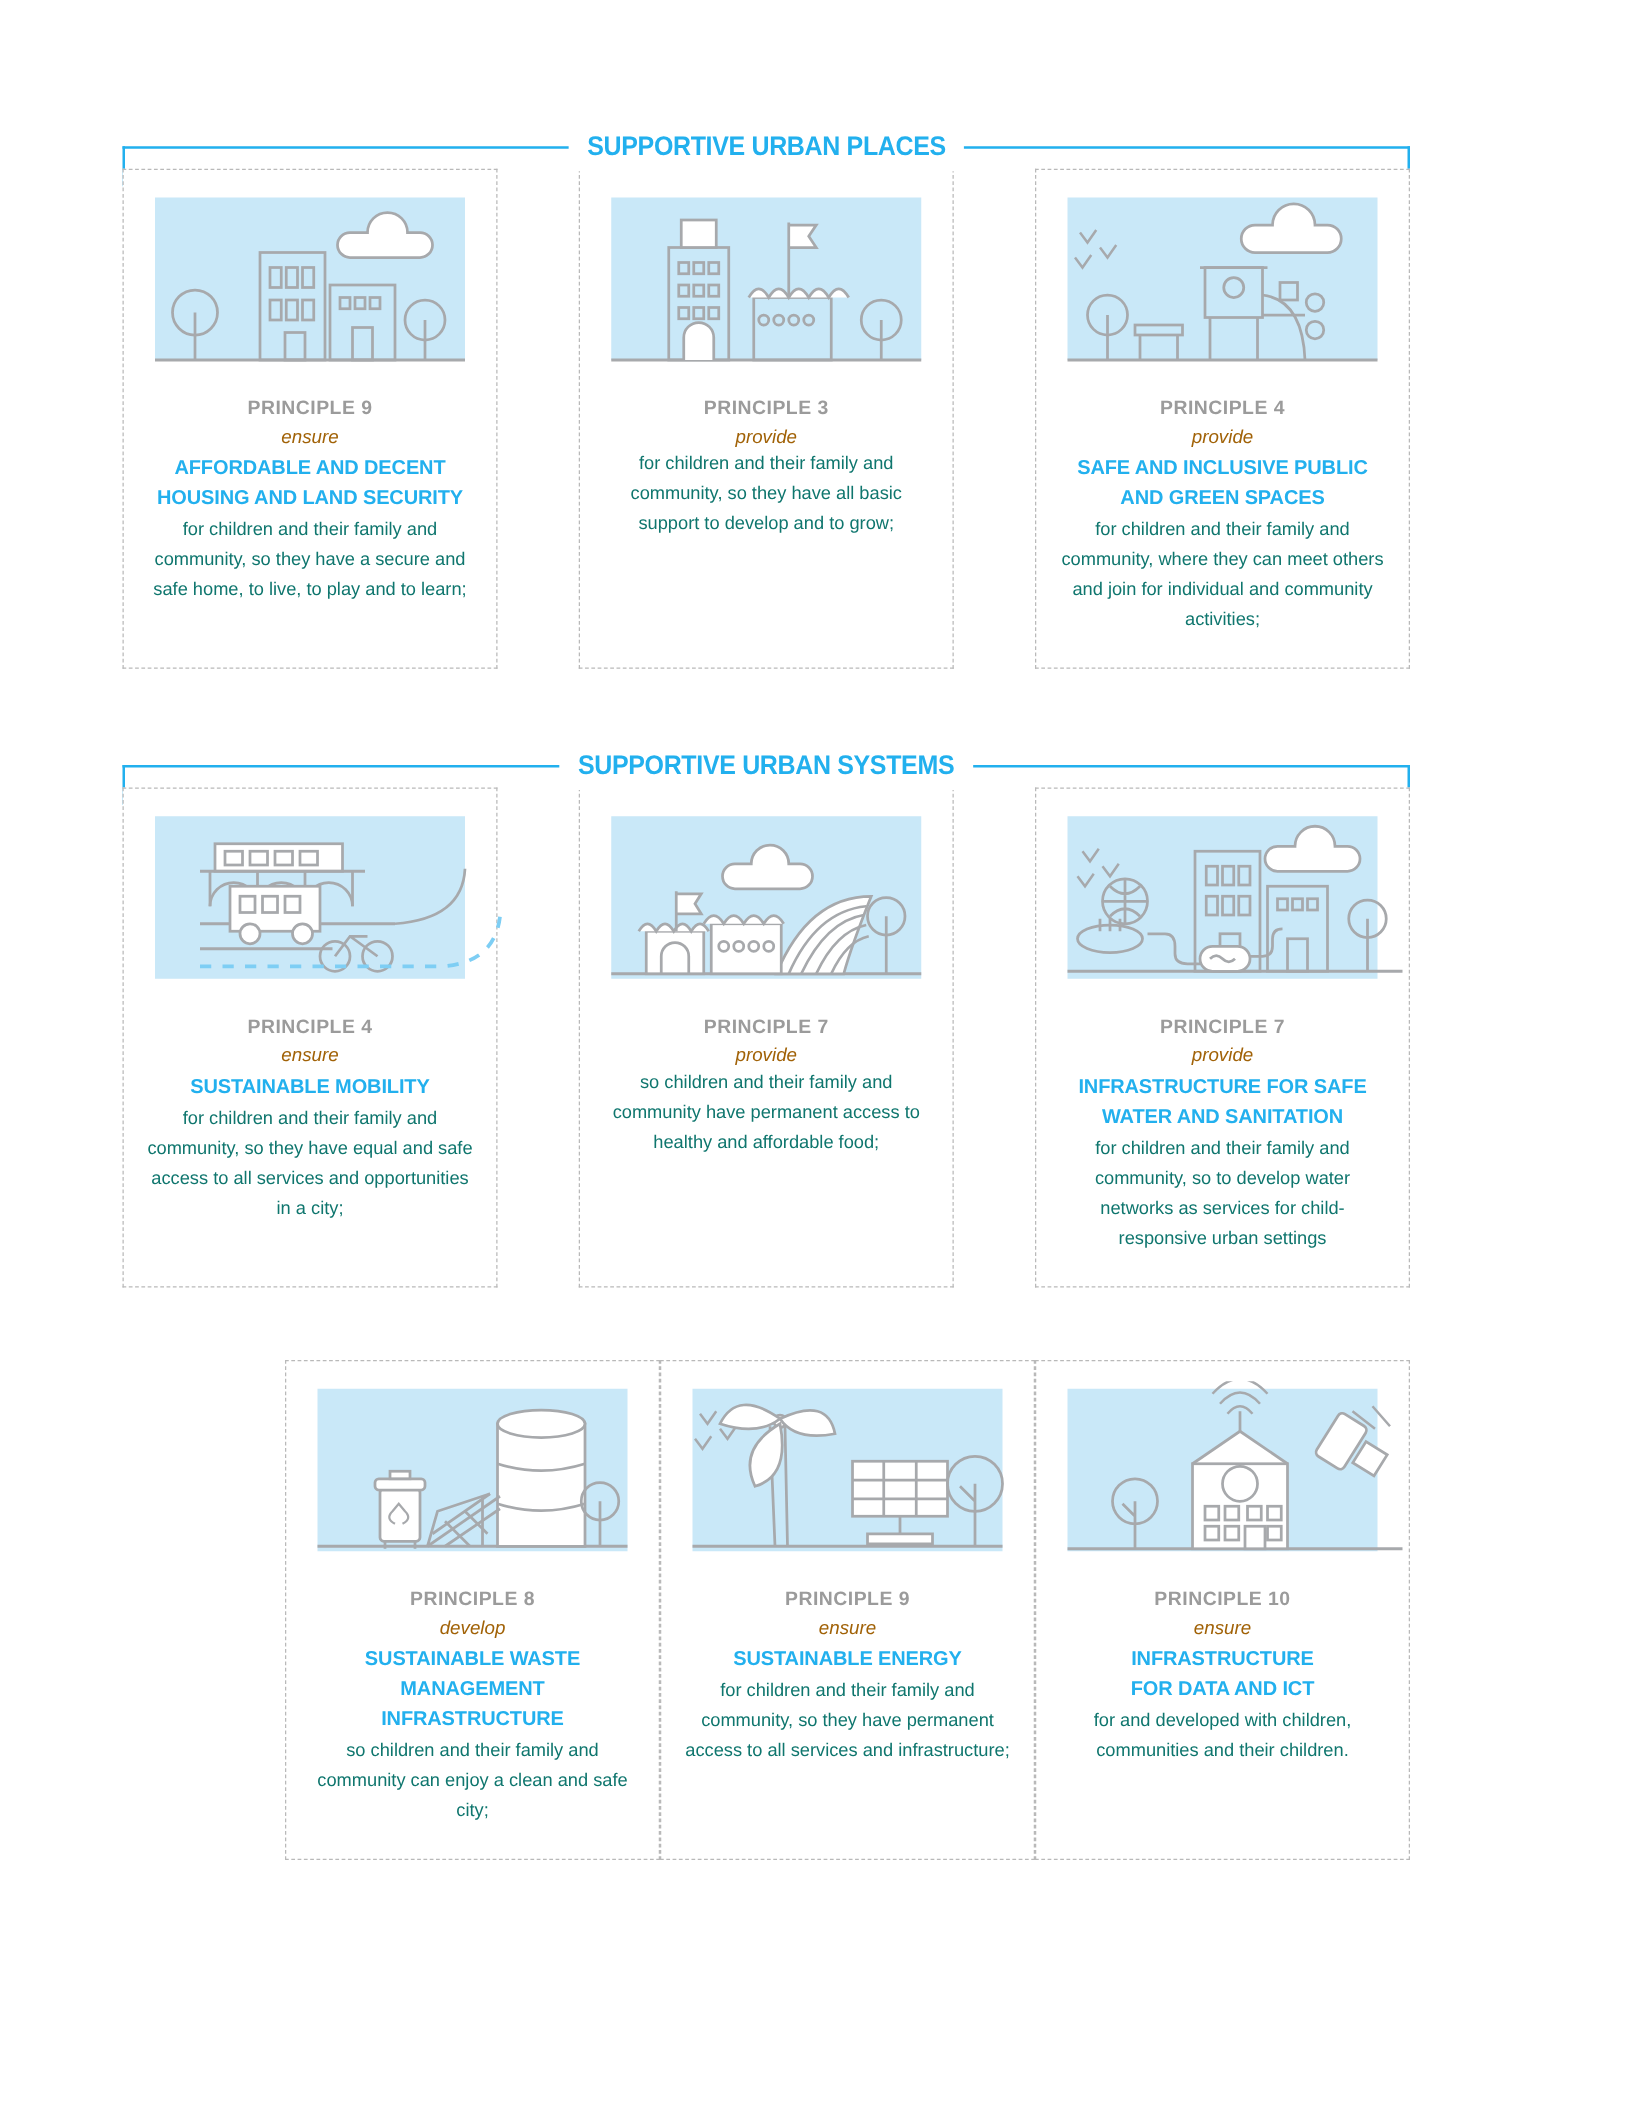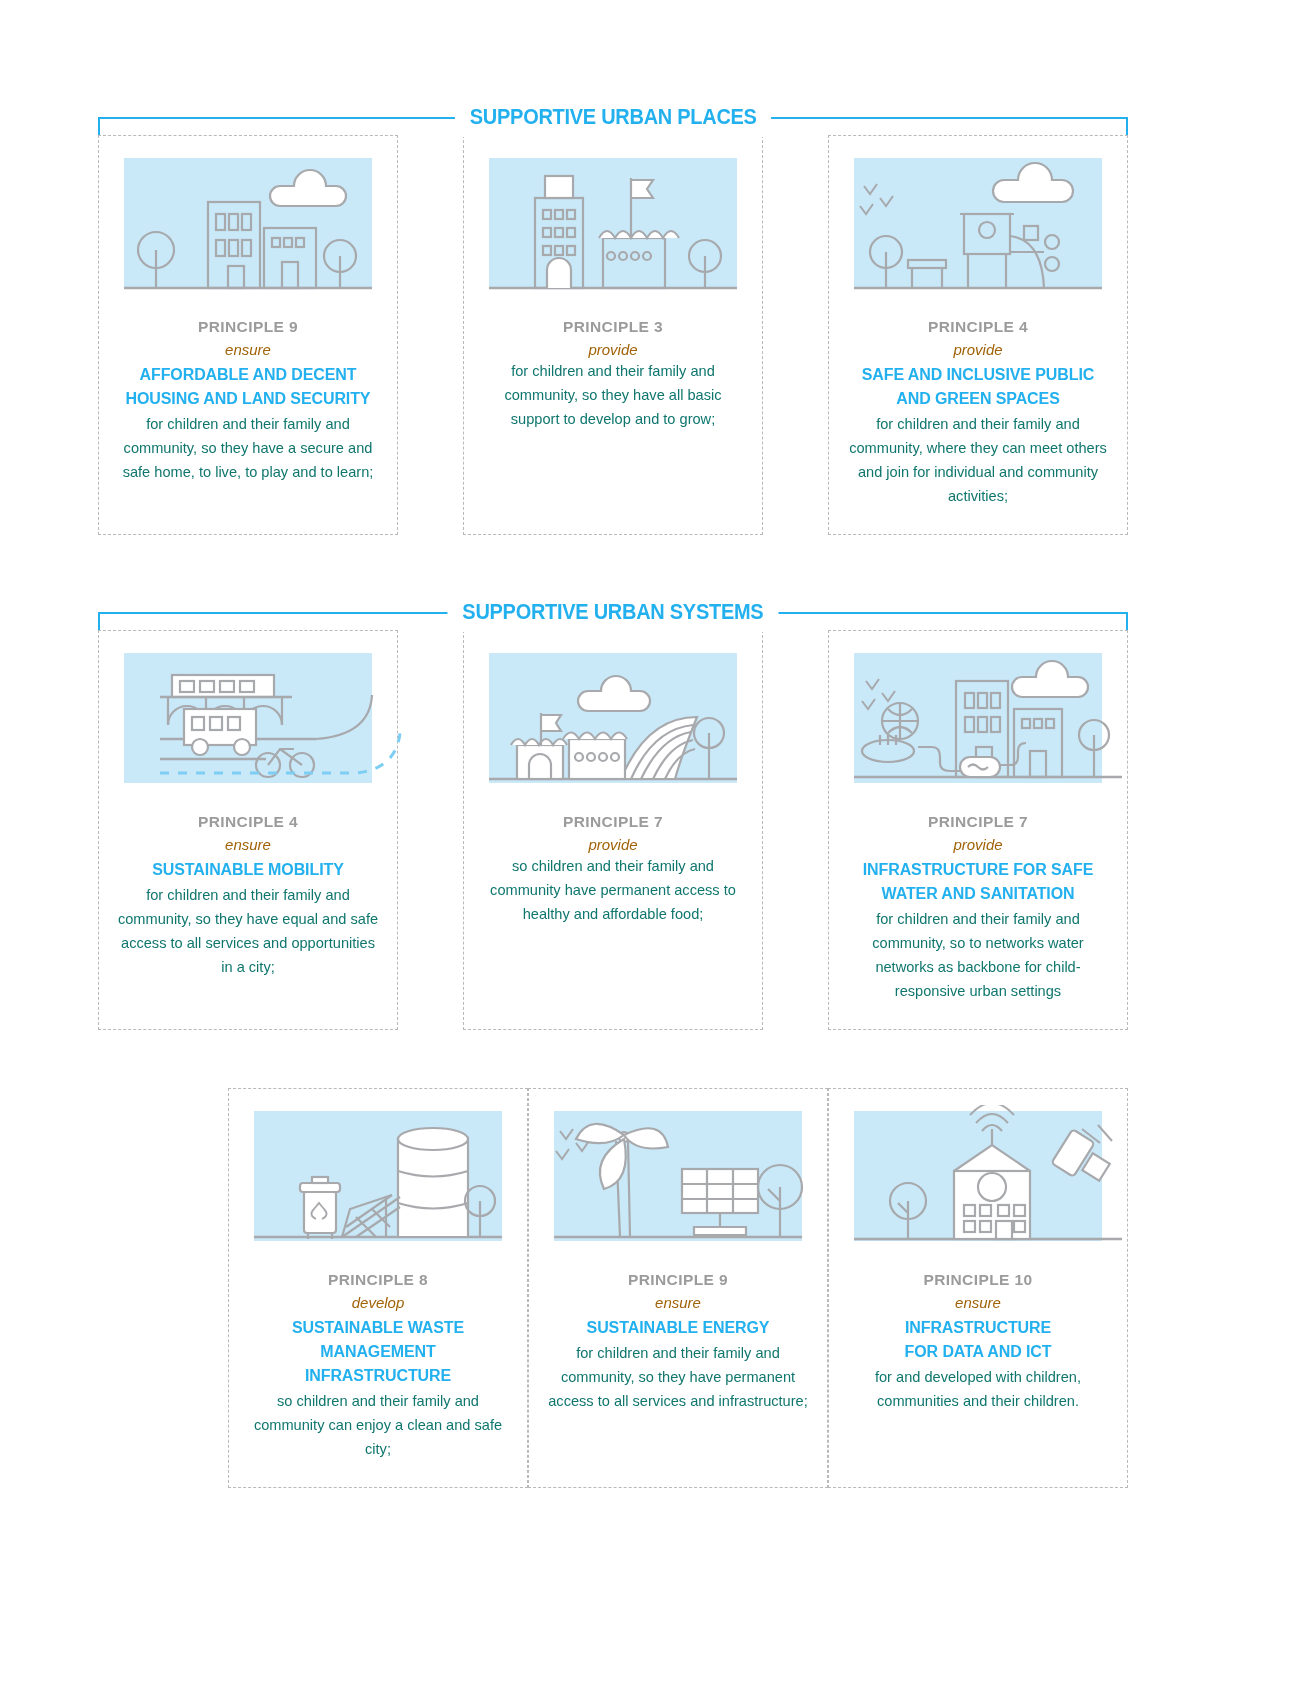--- a/index.html
+++ b/index.html
@@ -310,21 +310,21 @@
           <path d="M34 98 v-10 M42 98 v-10 M50 98 v-10"></path>
           <path d="M72 100 h14 q8 0 8 10 v6 q0 8 10 8 h10"></path>
           <rect x="114" y="110" width="40" height="20" rx="10" fill="#ffffff"></rect>
           <path d="M122 120 q5 -5 10 0 q5 5 10 0"></path>
           <path d="M154 118 h10 q8 0 8 -8 v-6 q0 -8 8 -8"></path>
         </svg>
       </div>
       <div class="principle-label">PRINCIPLE 7</div>
       <div class="verb">provide</div>
       <div class="headline">INFRASTRUCTURE FOR SAFE<br>WATER AND SANITATION</div>
-      <div class="body-text">for children and their family and community, so to networks water networks as backbone for child-responsive urban settings</div>
+      <div class="body-text">for children and their family and community, so to develop water networks as services for child-responsive urban settings</div>
     </div>
   </div>
 
   <div class="row" style="top:1088px;justify-content:flex-end;">
 
     <div class="card card-tall">
       <div class="illus">
         <svg width="264" height="142" viewBox="0 0 264 142" fill="none" stroke="#a7a9ac" stroke-width="2.2">
           <path d="M8 132 H256" stroke-width="2.4"></path>
           <path d="M152 34 h70 v98 h-70 z" fill="#ffffff"></path>

